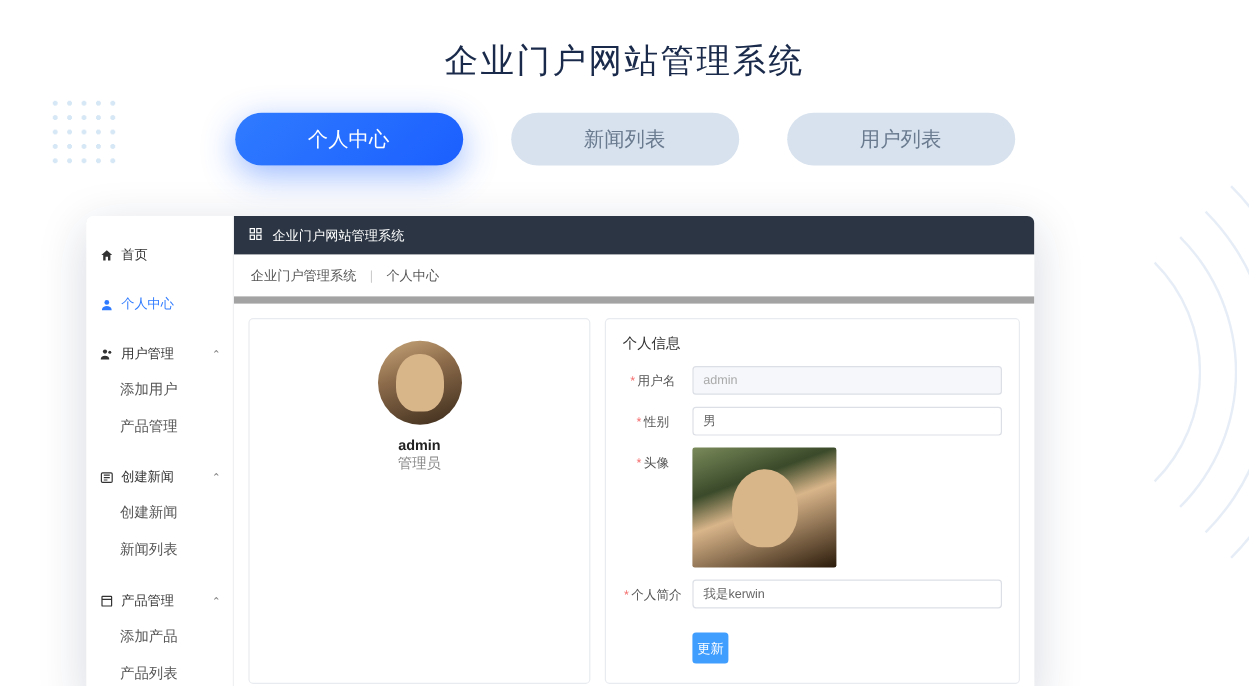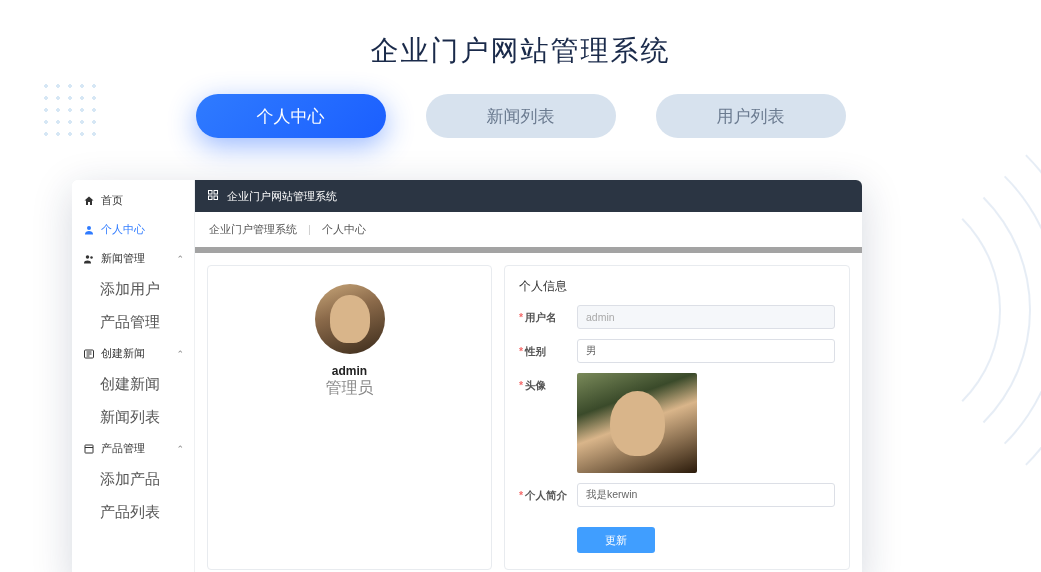--- a/index.html
+++ b/index.html
@@ -13,51 +13,51 @@
 .page-title { text-align: center; font-size: 28px; font-weight: 500; color: #1a2a4a; padding-top: 32px; letter-spacing: 2px; }
 
 .tabs { display: flex; justify-content: center; gap: 40px; margin-top: 24px; }
 .tab-pill { width: 190px; height: 44px; border-radius: 22px; display: flex; align-items: center; justify-content: center; font-size: 17px; cursor: pointer; }
 .tab-pill.active { background: linear-gradient(135deg, #2f7bff, #1b5fff); color: #fff; box-shadow: 0 8px 28px rgba(30,100,255,0.45); }
 .tab-pill.inactive { background: #d7e2ee; color: #6a7a8f; }
 
 .app-window { position: absolute; left: 72px; top: 180px; width: 790px; background: #fff; border-radius: 6px; box-shadow: 0 10px 40px rgba(20,40,80,0.18); display: flex; overflow: hidden; }
 
 .sidebar { width: 123px; background: #fff; border-right: 1px solid #eef0f2; font-size: 11px; padding-top: 6px; }
-.side-item { display: flex; align-items: center; padding: 7px 10px; color: #333; cursor: pointer; position: relative; }
+.side-item { display: flex; align-items: center; padding: 7px 10px; color: #333; cursor: pointer; position: relative; margin-top: 12px; }
 .side-item.active { color: #2f7bff; }
 .side-item .ico { width: 13px; height: 13px; margin-right: 6px; display: inline-flex; align-items: center; justify-content: center; }
 .side-item .chev { margin-left: auto; font-size: 9px; color: #888; }
-.side-sub { padding: 7px 10px 7px 28px; font-size: 15px; color: #555; cursor: pointer; }
+.side-sub { padding: 7px 10px 7px 28px; font-size: 12px; color: #555; cursor: pointer; }
 
 .main { flex: 1; display: flex; flex-direction: column; }
 .topbar { height: 32px; background: #2b3543; color: #fff; display: flex; align-items: center; padding: 0 12px; font-size: 11px; }
 .topbar .menu-ico { margin-right: 8px; cursor: pointer; }
 .crumbs { padding: 10px 14px; font-size: 11px; color: #555; border-bottom: 6px solid #a3a3a3; }
 .crumbs .sep { margin: 0 8px; color: #ccc; }
 
 .content { display: flex; gap: 12px; padding: 12px; }
 .card { background: #fff; border: 1px solid #e8ebef; border-radius: 4px; }
 .card-left { width: 285px; padding: 18px 0 22px; display: flex; flex-direction: column; align-items: center; }
 .avatar-circle { width: 70px; height: 70px; border-radius: 50%; background: linear-gradient(160deg,#c9a77a 0%,#8b6a4a 40%,#3a2a1a 100%); overflow: hidden; display:flex; align-items:center; justify-content:center;}
 .avatar-face { width: 40px; height: 48px; background: #d9b58a; border-radius: 48% 48% 42% 42%; position: relative; }
 .u-name { margin-top: 10px; font-size: 12px; font-weight: 600; color: #222; }
-.u-role { font-size: 16px; color: #888; }
+.u-role { font-size: 12px; color: #888; }
 
 .card-right { flex: 1; padding: 12px 14px 16px; }
 .section-title { font-size: 12px; color: #333; padding-bottom: 10px; }
 .form-row { display: flex; align-items: flex-start; margin-bottom: 10px; font-size: 10.5px; }
-.form-row .lbl { width: 50px; text-align: left; color: #555; padding-top: 6px; font-weight: bold; }
+.form-row .lbl { width: 50px; text-align: center; color: #555; padding-top: 6px; }
 .form-row .req { color: #f56c6c; margin-right: 2px; }
 .form-row .ctrl { flex: 1; margin-left: 8px; }
 .form-row input[type=text] { width: 100%; height: 24px; border: 1px solid #dcdfe6; border-radius: 3px; padding: 0 8px; font-size: 10.5px; color: #666; background:#fff; }
 .form-row input[disabled] { background: #f5f7fa; color: #aaa; }
 .avatar-box { width: 120px; height: 100px; background: linear-gradient(160deg,#7a8a5a 0%,#3a4a2a 30%,#d9b58a 50%,#2a1a0a 100%); border-radius: 2px; display:flex; align-items:center; justify-content:center; overflow:hidden;}
 .avatar-box .face2 { width: 55px; height: 65px; background: #d9b58a; border-radius: 50% 50% 45% 45%; }
-.btn-update { margin-top: 10px; margin-left: 58px; height: 26px; padding: 0 28px; background: #409eff; color: #fff; border: none; border-radius: 3px; font-size: 11px; cursor: pointer; }
+.btn-update { margin-top: 10px; margin-left: 58px; height: 26px; padding: 0 4px; background: #409eff; color: #fff; border: none; border-radius: 3px; font-size: 11px; cursor: pointer; }
 </style>
 </head>
 <body>
 
 <div class="bg-dots"></div>
 <div class="bg-curves">
   <div style="width:500px;height:500px;top:0;right:0"></div>
   <div style="width:440px;height:440px;top:30px;right:30px"></div>
   <div style="width:380px;height:380px;top:60px;right:60px"></div>
   <div style="width:320px;height:320px;top:90px;right:90px"></div>
@@ -94,21 +94,21 @@
     </div>
 
     <div class="side-item">
       <span class="ico">
         <svg width="12" height="12" viewBox="0 0 24 24" fill="#333">
             <circle cx="9" cy="8" r="3.5"></circle>
             <circle cx="17" cy="9" r="2.5"></circle>
             <path d="M2 20c0-3.5 3.5-5 7-5s7 1.5 7 5v1H2z"></path>
           </svg>
       </span>
-      <span>新闻管理</span>
+      <span>用户管理</span>
       <span class="chev">⌃</span>
     </div>
     <div class="side-sub">添加用户</div>
     <div class="side-sub">产品管理</div>
 
     <div class="side-item">
       <span class="ico">
         <svg width="12" height="12" viewBox="0 0 24 24" fill="none" stroke="#333" stroke-width="2">
             <rect x="3" y="4" width="18" height="16" rx="2"></rect>
             <path d="M7 8h10M7 12h10M7 16h6"></path>

